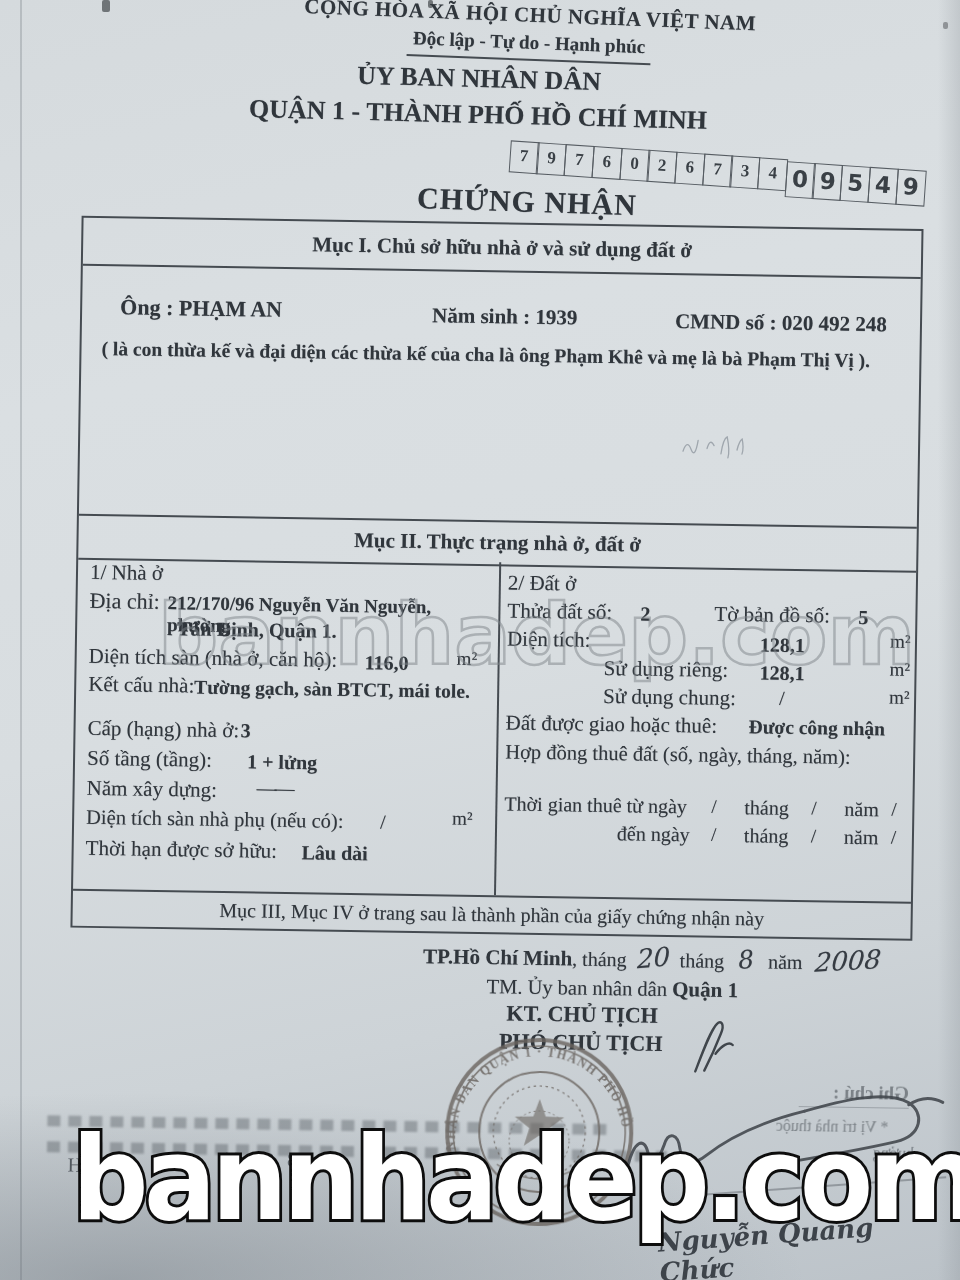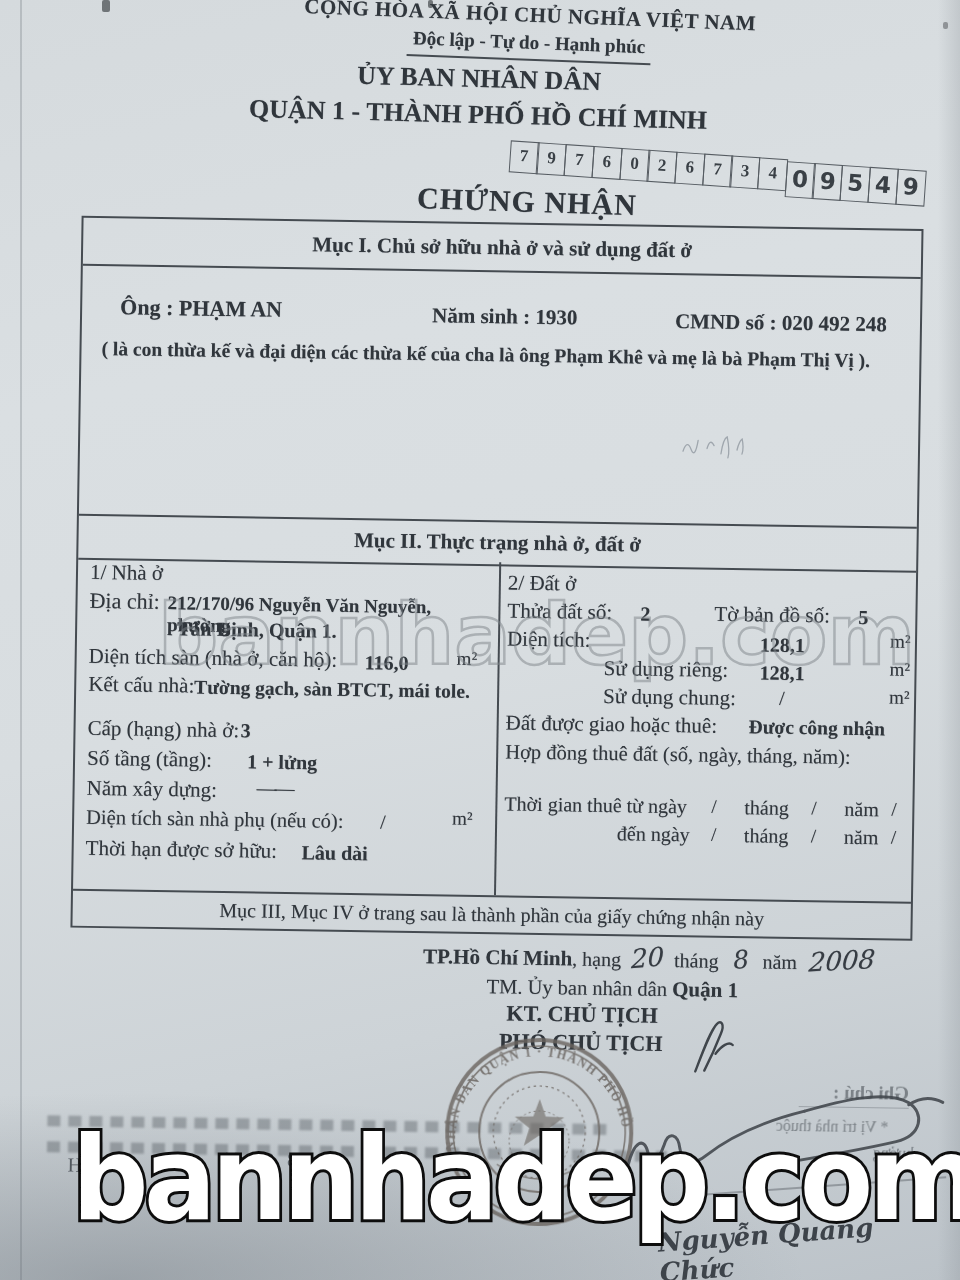--- a/index.html
+++ b/index.html
@@ -85,21 +85,21 @@
       <span>9</span>
     </div>
 
     <div class="abs ctr ink b" style="left:400px;top:184px;width:240px;font-size:30px;letter-spacing:1px;transform:rotate(1deg);">CHỨNG NHẬN</div>
 
     <div class="abs mainbox">
 
       <div class="m1head ctr ink b hline">Mục I. Chủ sở hữu nhà ở và sử dụng đất ở</div>
 
       <span class="abs ink b" style="left:38px;top:76px;font-size:22px;"><span>Ông :</span> <span>PHẠM AN</span></span>
-      <span class="abs ink b" style="left:350px;top:80px;font-size:21px;"><span>Năm sinh :</span> <span>1930</span></span>
+      <span class="abs ink b" style="left:350px;top:80px;font-size:21px;"><span>Năm sinh :</span> <span>1939</span></span>
       <span class="abs ink b" style="left:593px;top:82px;font-size:21px;"><span>CMND số :</span> <span>020 492 248</span></span>
       <div class="abs ink b" style="left:20px;top:120px;width:810px;font-size:19.5px;">( là con thừa kế và đại diện các thừa kế của cha là ông Phạm Khê và mẹ là bà Phạm Thị Vị ).</div>
 
       <svg class="abs" style="left:597px;top:196px;opacity:.45;" width="80" height="40" viewBox="0 0 80 40">
         <g fill="none" stroke="#5a6470" stroke-width="1.3" stroke-linecap="round">
           <path d="M6,28 q4,-12 8,-2 t7,-9"></path>
             <path d="M30,25 q3,-11 7,-3"></path>
           <path d="M44,30 q2,-15 6,-17 q3,14 1,21"></path>
             <path d="M60,26 q2,-9 5,-11 q2,9 0,15"></path>
         </g>
@@ -160,21 +160,21 @@
         <span class="abs ink lab" style="left:245px;top:254px;font-size:20px;">tháng</span>
         <span class="abs ink" style="left:312px;top:254px;font-size:19px;">/</span>
         <span class="abs ink lab" style="left:345px;top:254px;font-size:20px;">năm</span>
         <span class="abs ink" style="left:392px;top:254px;font-size:19px;">/</span>
       </div>
 
       <div class="m3row ctr ink">Mục III, Mục IV ở trang sau là thành phần của giấy chứng nhận này</div>
     </div>
 
     <div class="abs ink" style="left:428px;top:940px;white-space:nowrap;">
-      <span class="b" style="font-size:21px;">TP.Hồ Chí Minh</span><span style="font-size:20px;">, hạng</span>
+      <span class="b" style="font-size:21px;">TP.Hồ Chí Minh</span><span style="font-size:20px;">, tháng</span>
       <span class="script" style="font-size:26px;display:inline-block;transform:rotate(-6deg) skewX(-6deg);margin:0 6px;">20</span>
       <span style="font-size:20px;">tháng</span>
       <span class="script" style="font-size:25px;display:inline-block;transform:rotate(-5deg);margin:0 10px;">8</span>
       <span style="font-size:20px;">năm</span>
       <span class="script" style="font-size:26px;display:inline-block;transform:rotate(-4deg) skewX(-8deg);margin-left:8px;">2008</span>
     </div>
     <div class="abs ink" style="left:492px;top:974px;white-space:nowrap;font-size:20.5px;">
       <span>TM. Ủy ban nhân dân</span>
       <span class="b" style="font-size:21px;">Quận 1</span>
     </div>

